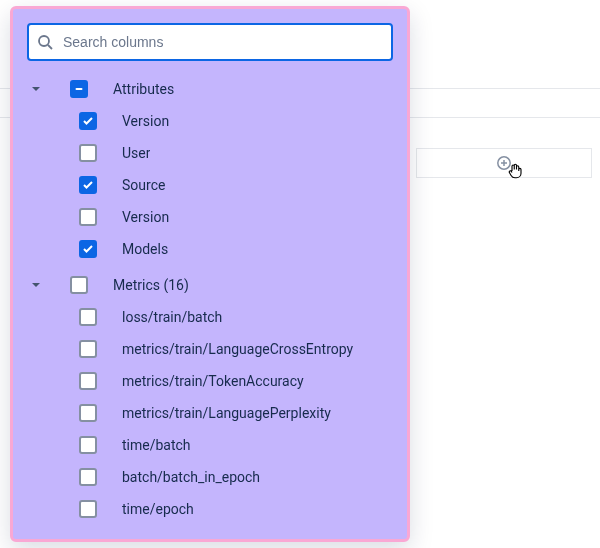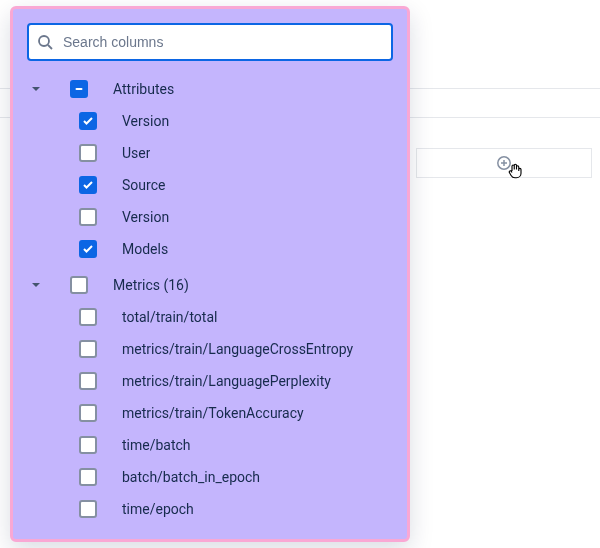--- a/index.html
+++ b/index.html
@@ -224,33 +224,33 @@
       <span class="expand-btn">
         <svg viewBox="0 0 12 12" width="12" height="12" fill="currentColor">
             <path d="M2 4l4 4 4-4z"></path>
           </svg>
       </span>
       <span class="checkbox"></span>
       <span class="label">Metrics (16)</span>
     </div>
     <div class="tree-row child">
       <span class="checkbox"></span>
-      <span class="label">total/train/total</span>
+      <span class="label">loss/train/batch</span>
     </div>
     <div class="tree-row child">
       <span class="checkbox"></span>
       <span class="label">metrics/train/LanguageCrossEntropy</span>
     </div>
     <div class="tree-row child">
       <span class="checkbox"></span>
+      <span class="label">metrics/train/TokenAccuracy</span>
+    </div>
+    <div class="tree-row child">
+      <span class="checkbox"></span>
       <span class="label">metrics/train/LanguagePerplexity</span>
-    </div>
-    <div class="tree-row child">
-      <span class="checkbox"></span>
-      <span class="label">metrics/train/TokenAccuracy</span>
     </div>
     <div class="tree-row child">
       <span class="checkbox"></span>
       <span class="label">time/batch</span>
     </div>
     <div class="tree-row child">
       <span class="checkbox"></span>
       <span class="label">batch/batch_in_epoch</span>
     </div>
     <div class="tree-row child">

